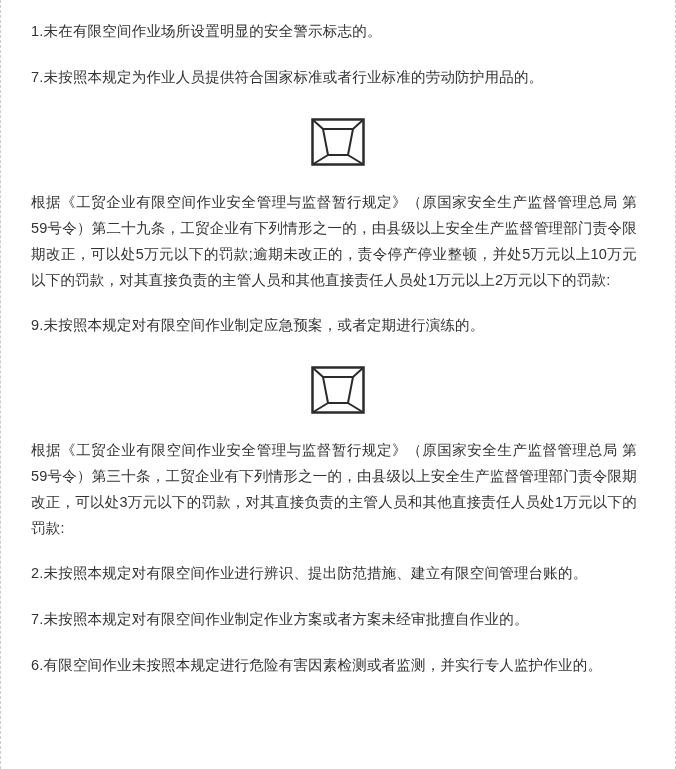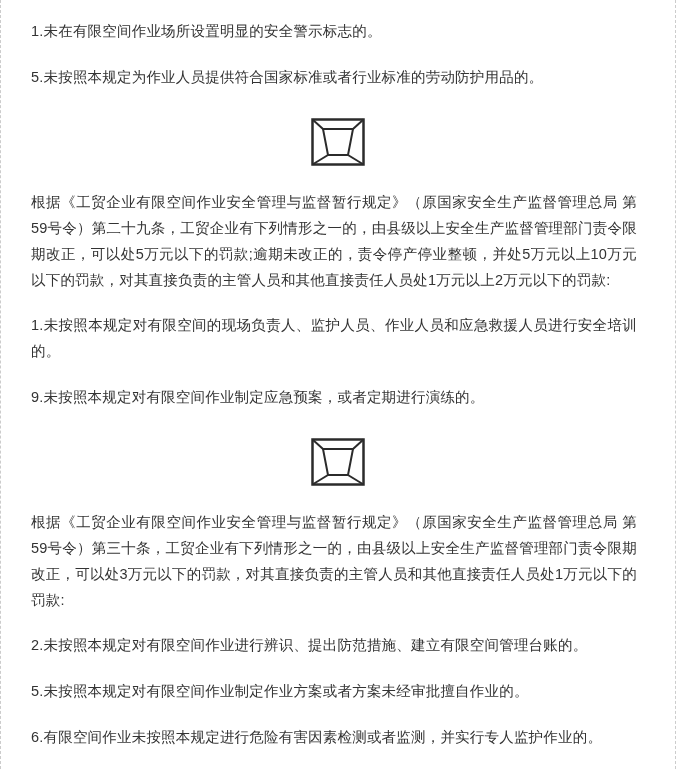--- a/index.html
+++ b/index.html
@@ -54,56 +54,55 @@
   }
 </style>
 </head>
 <body>
 
 <div class="page">
   <div class="content">
 
     <p class="para item">1.未在有限空间作业场所设置明显的安全警示标志的。</p>
 
-    <p class="para item">5.未按照本规定为作业人员提供符合国家标准或者行业标准的劳动防护用品的。</p>
+    <p class="para item">7.未按照本规定为作业人员提供符合国家标准或者行业标准的劳动防护用品的。</p>
 
     <div class="figure">
       <span>
         <svg class="frame-icon" viewBox="0 0 54 48" xmlns="http://www.w3.org/2000/svg">
           <rect x="1.5" y="1.5" width="51" height="45" fill="#ffffff" stroke="#2b2b2b" stroke-width="2.5"></rect>
           <polygon points="12,11 42,11 37,37 17,37" fill="#ffffff" stroke="#2b2b2b" stroke-width="2"></polygon>
           <line x1="1.5" y1="1.5" x2="12" y2="11" stroke="#2b2b2b" stroke-width="2"></line>
           <line x1="52.5" y1="1.5" x2="42" y2="11" stroke="#2b2b2b" stroke-width="2"></line>
           <line x1="1.5" y1="46.5" x2="17" y2="37" stroke="#2b2b2b" stroke-width="2"></line>
           <line x1="52.5" y1="46.5" x2="37" y2="37" stroke="#2b2b2b" stroke-width="2"></line>
         </svg>
       </span>
     </div>
 
     <p class="para">根据《工贸企业有限空间作业安全管理与监督暂行规定》（原国家安全生产监督管理总局 第59号令）第二十九条，工贸企业有下列情形之一的，由县级以上安全生产监督管理部门责令限期改正，可以处5万元以下的罚款;逾期未改正的，责令停产停业整顿，并处5万元以上10万元以下的罚款，对其直接负责的主管人员和其他直接责任人员处1万元以上2万元以下的罚款:</p>
 
-    <p class="para item">1.未按照本规定对有限空间的现场负责人、监护人员、作业人员和应急救援人员进行安全培训的。</p>
 
     <p class="para item">9.未按照本规定对有限空间作业制定应急预案，或者定期进行演练的。</p>
 
     <div class="figure">
       <span>
         <svg class="frame-icon" viewBox="0 0 54 48" xmlns="http://www.w3.org/2000/svg">
           <rect x="1.5" y="1.5" width="51" height="45" fill="#ffffff" stroke="#2b2b2b" stroke-width="2.5"></rect>
           <polygon points="12,11 42,11 37,37 17,37" fill="#ffffff" stroke="#2b2b2b" stroke-width="2"></polygon>
           <line x1="1.5" y1="1.5" x2="12" y2="11" stroke="#2b2b2b" stroke-width="2"></line>
           <line x1="52.5" y1="1.5" x2="42" y2="11" stroke="#2b2b2b" stroke-width="2"></line>
           <line x1="1.5" y1="46.5" x2="17" y2="37" stroke="#2b2b2b" stroke-width="2"></line>
           <line x1="52.5" y1="46.5" x2="37" y2="37" stroke="#2b2b2b" stroke-width="2"></line>
         </svg>
       </span>
     </div>
 
     <p class="para">根据《工贸企业有限空间作业安全管理与监督暂行规定》（原国家安全生产监督管理总局 第59号令）第三十条，工贸企业有下列情形之一的，由县级以上安全生产监督管理部门责令限期改正，可以处3万元以下的罚款，对其直接负责的主管人员和其他直接责任人员处1万元以下的罚款:</p>
 
     <p class="para item">2.未按照本规定对有限空间作业进行辨识、提出防范措施、建立有限空间管理台账的。</p>
 
-    <p class="para item">5.未按照本规定对有限空间作业制定作业方案或者方案未经审批擅自作业的。</p>
+    <p class="para item">7.未按照本规定对有限空间作业制定作业方案或者方案未经审批擅自作业的。</p>
 
     <p class="para item">6.有限空间作业未按照本规定进行危险有害因素检测或者监测，并实行专人监护作业的。</p>
 
   </div>
 </div>
 
 </body></html>

